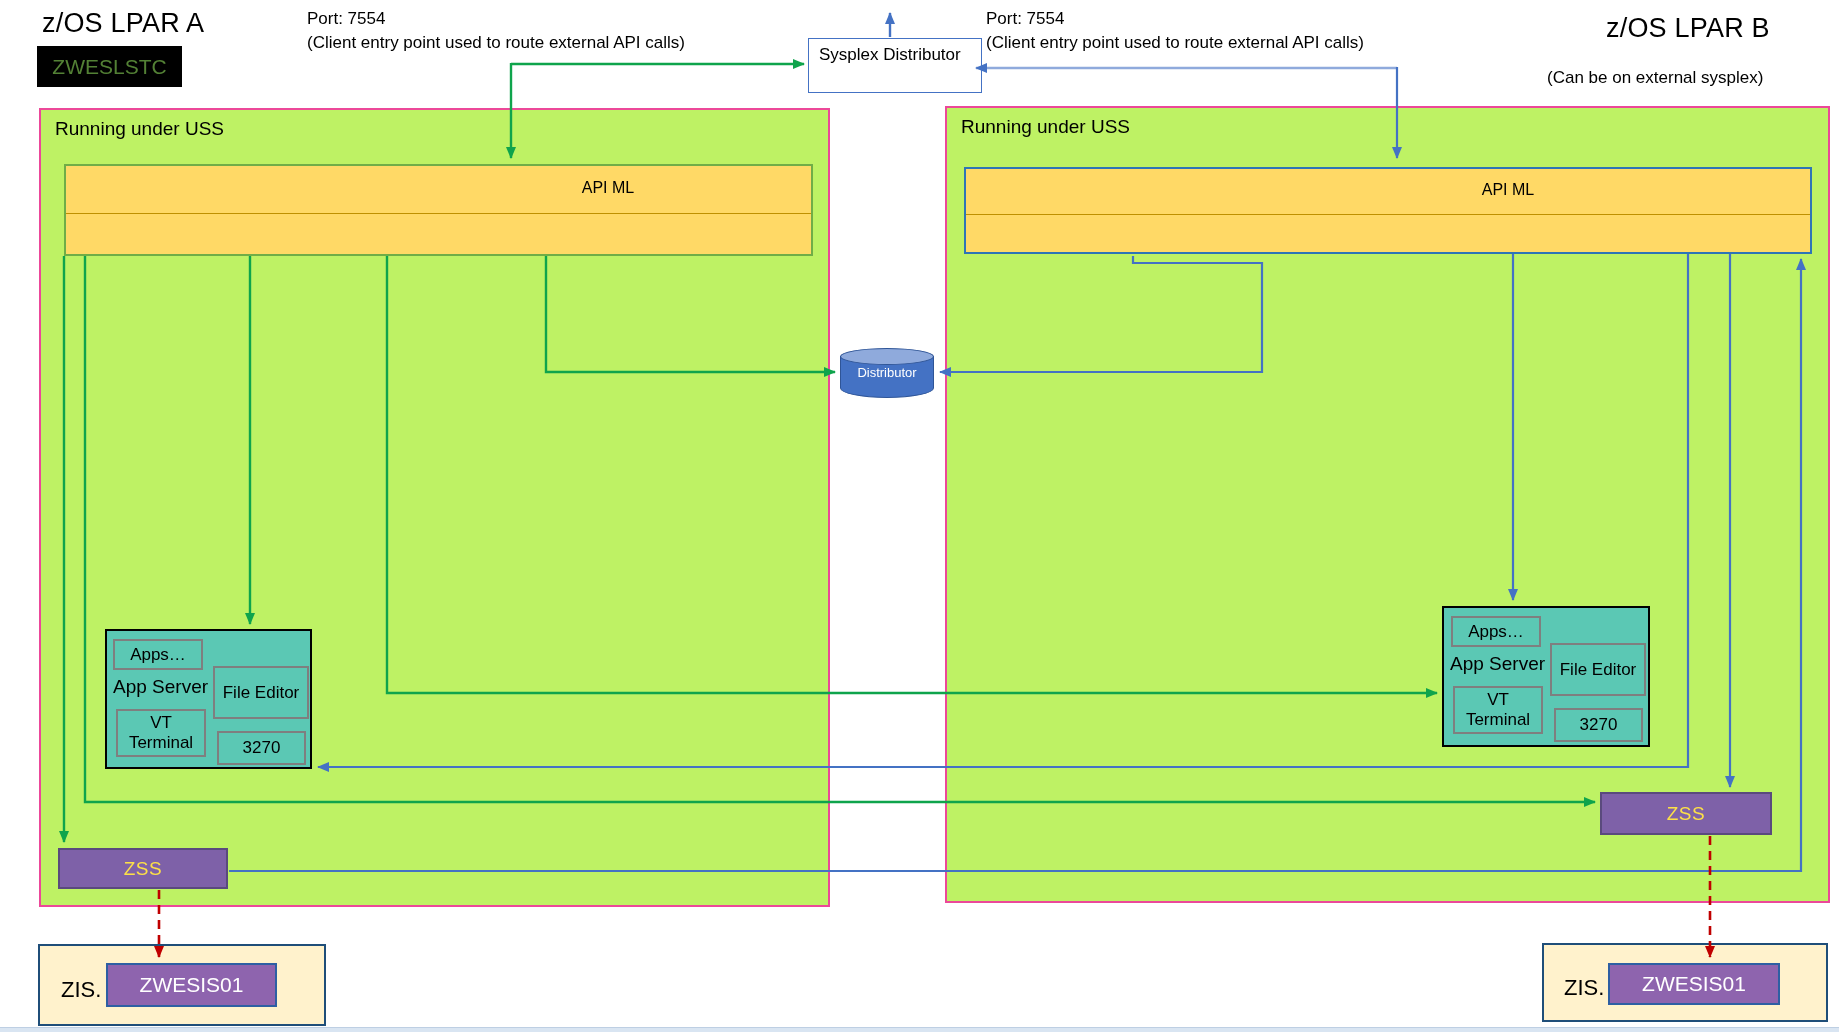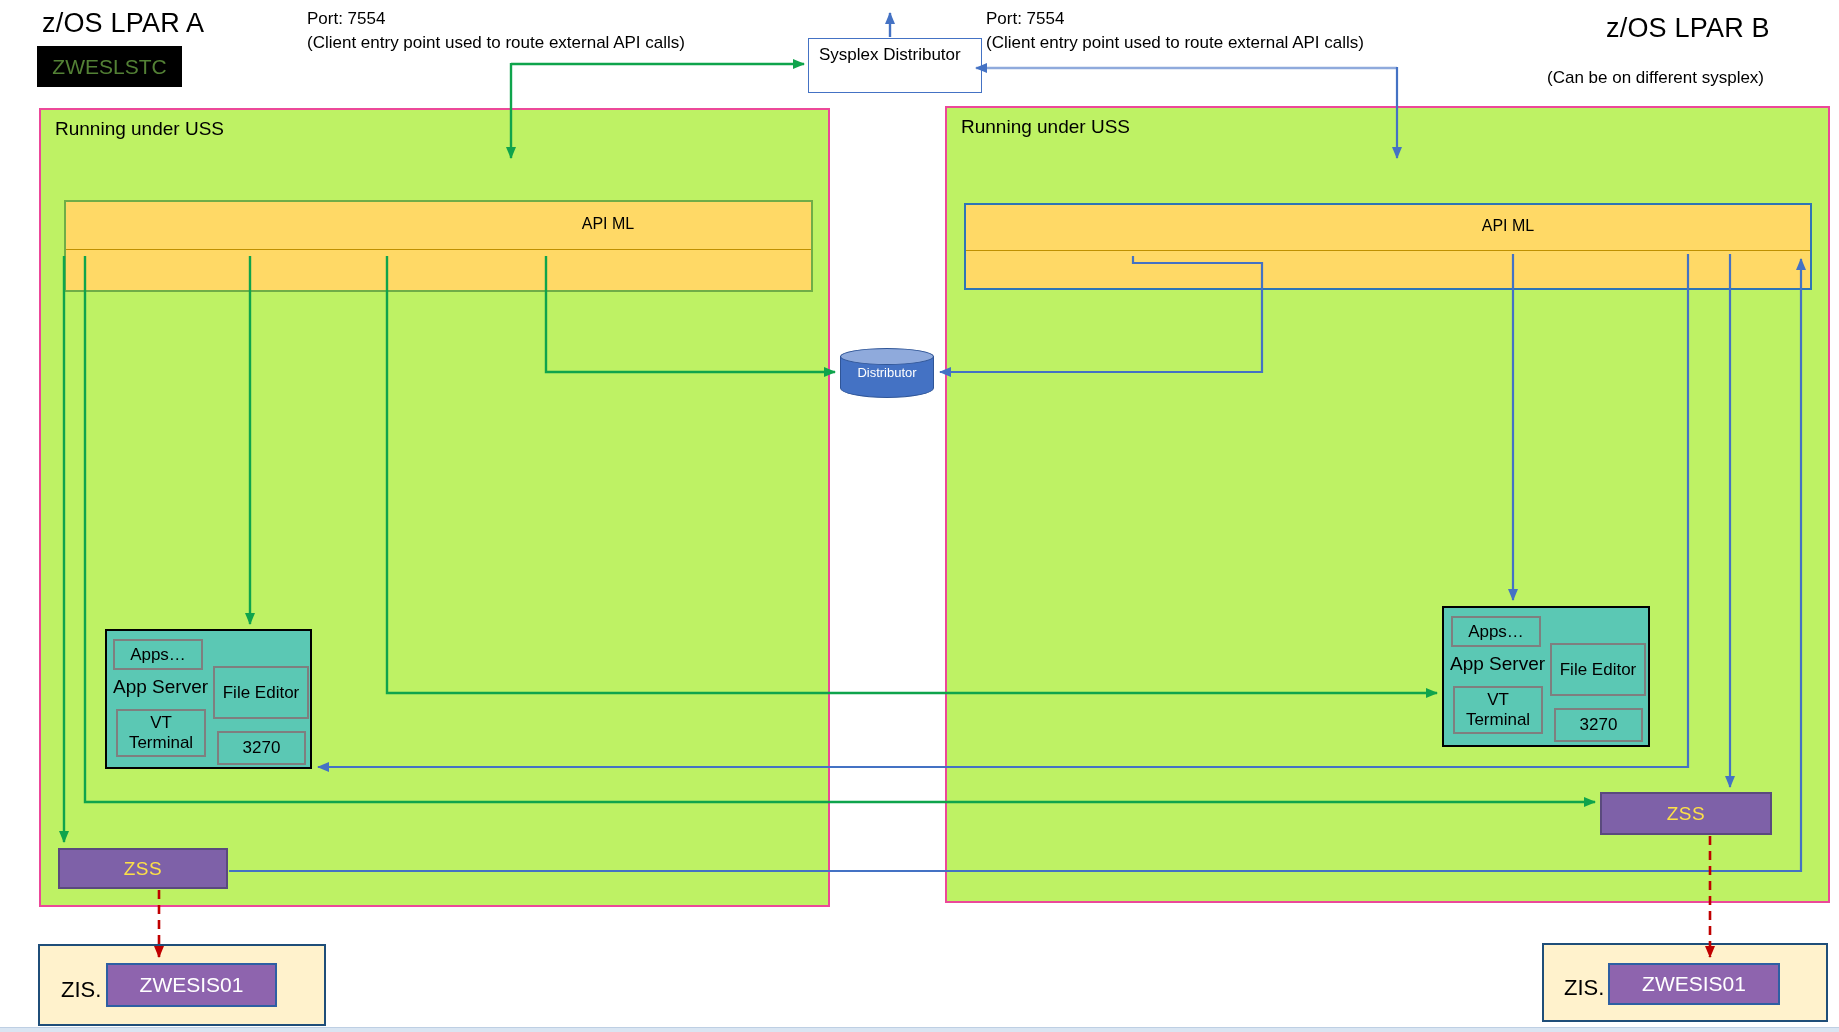--- a/index.html
+++ b/index.html
@@ -6,21 +6,21 @@
   #canvas{
     position:relative;width:1839px;height:1032px;background:#ffffff;
     font-family:"Liberation Sans", sans-serif;color:#000;overflow:hidden;
   }
   .abs{position:absolute;box-sizing:border-box;}
   .title{font-size:27px;letter-spacing:0.2px;}
   .note{font-size:17px;}
   .port-line{font-size:17px;white-space:nowrap;}
   .uss{background:#bef264;border:2px solid #ec4899;}
   .uss-label{position:absolute;left:14px;top:8px;font-size:19px;}
-  .apiml{background:#FFD966;margin-top:36px;}
+  .apiml{background:#FFD966;}
   .apiml.a{border:2px solid #70AD47;}
   .apiml.b{border:2px solid #2E75B6;}
   .apiml-divider{position:absolute;left:0;right:0;height:1px;background:#BF9000;}
   .apiml-label{position:absolute;transform:translateX(-50%);font-size:16px;white-space:nowrap;}
   .badge{background:#000;color:#538135;font-size:21px;display:flex;align-items:center;justify-content:center;}
   .sysplex{background:#fff;border:1.6px solid #4472C4;font-size:17px;line-height:1.3;padding:5px 10px;}
   .appsrv{background:#5BC8B4;border:2.5px solid #000;}
   .inner{background:#5BC8B4;border:2px solid #7F7F7F;display:flex;align-items:center;justify-content:center;text-align:center;font-size:17px;line-height:1.15;}
   .appsrv-label{position:absolute;font-size:19px;white-space:nowrap;}
   .zss{background:#7E61A8;border:2px solid #5A4A7D;color:#fde047;font-size:19px;display:flex;align-items:center;justify-content:center;letter-spacing:0.5px;}
@@ -41,21 +41,21 @@
   <div class="abs title" style="left:42px;top:8px;">z/OS LPAR A</div>
   <div class="abs badge" style="left:37px;top:46px;width:145px;height:41px;">ZWESLSTC</div>
 
   <div class="abs port-line" style="left:307px;top:9px;">Port: 7554</div>
   <div class="abs port-line" style="left:307px;top:33px;">(Client entry point used to route external API calls)</div>
 
   <div class="abs port-line" style="left:986px;top:9px;">Port: 7554</div>
   <div class="abs port-line" style="left:986px;top:33px;">(Client entry point used to route external API calls)</div>
 
   <div class="abs title" style="left:1606px;top:13px;">z/OS LPAR B</div>
-  <div class="abs note" style="left:1547px;top:68px;">(Can be on different sysplex)</div>
+  <div class="abs note" style="left:1547px;top:68px;">(Can be on external sysplex)</div>
 
   <div class="abs sysplex" style="left:808px;top:38px;width:174px;height:55px;">Sysplex Distributor</div>
 
   <div class="abs uss" style="left:39px;top:108px;width:791px;height:799px;">
     <div class="uss-label">Running under USS</div>
   </div>
 
   <div class="abs uss" style="left:945px;top:106px;width:885px;height:797px;">
     <div class="uss-label">Running under USS</div>
   </div>

